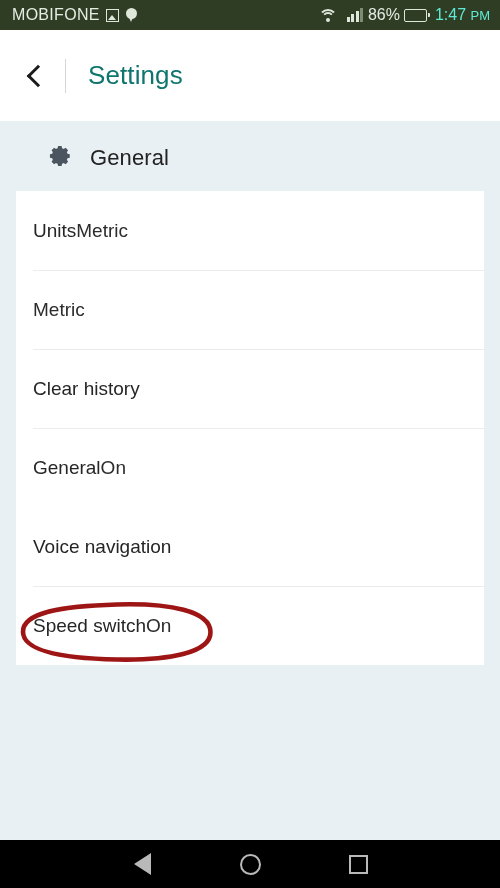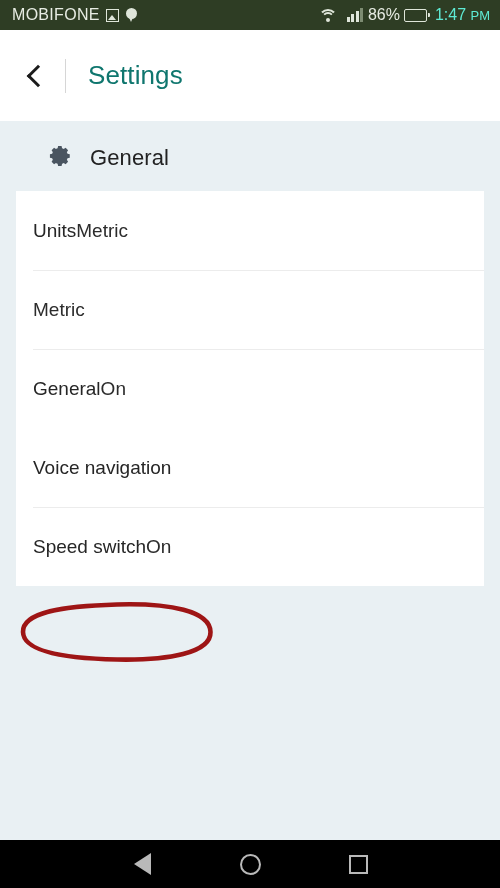--- a/index.html
+++ b/index.html
@@ -353,20 +353,24 @@
 
     <div class="card">
       <div class="row">
         <span class="row-label">Units</span>
         <span class="row-value">Metric</span>
       </div>
       <div class="row">
         <span class="row-value">Metric</span>
       </div>
       <div class="row">
+        <span class="row-label">Clear history</span>
+        <span class="row-value"></span>
+      </div>
+      <div class="row">
         <span class="row-label">General</span>
         <span class="row-value">On</span>
       </div>
     </div>
 
 
     <div class="card">
       <div class="row">
         <span class="row-label">Voice navigation</span>
         <span class="row-value"></span>

